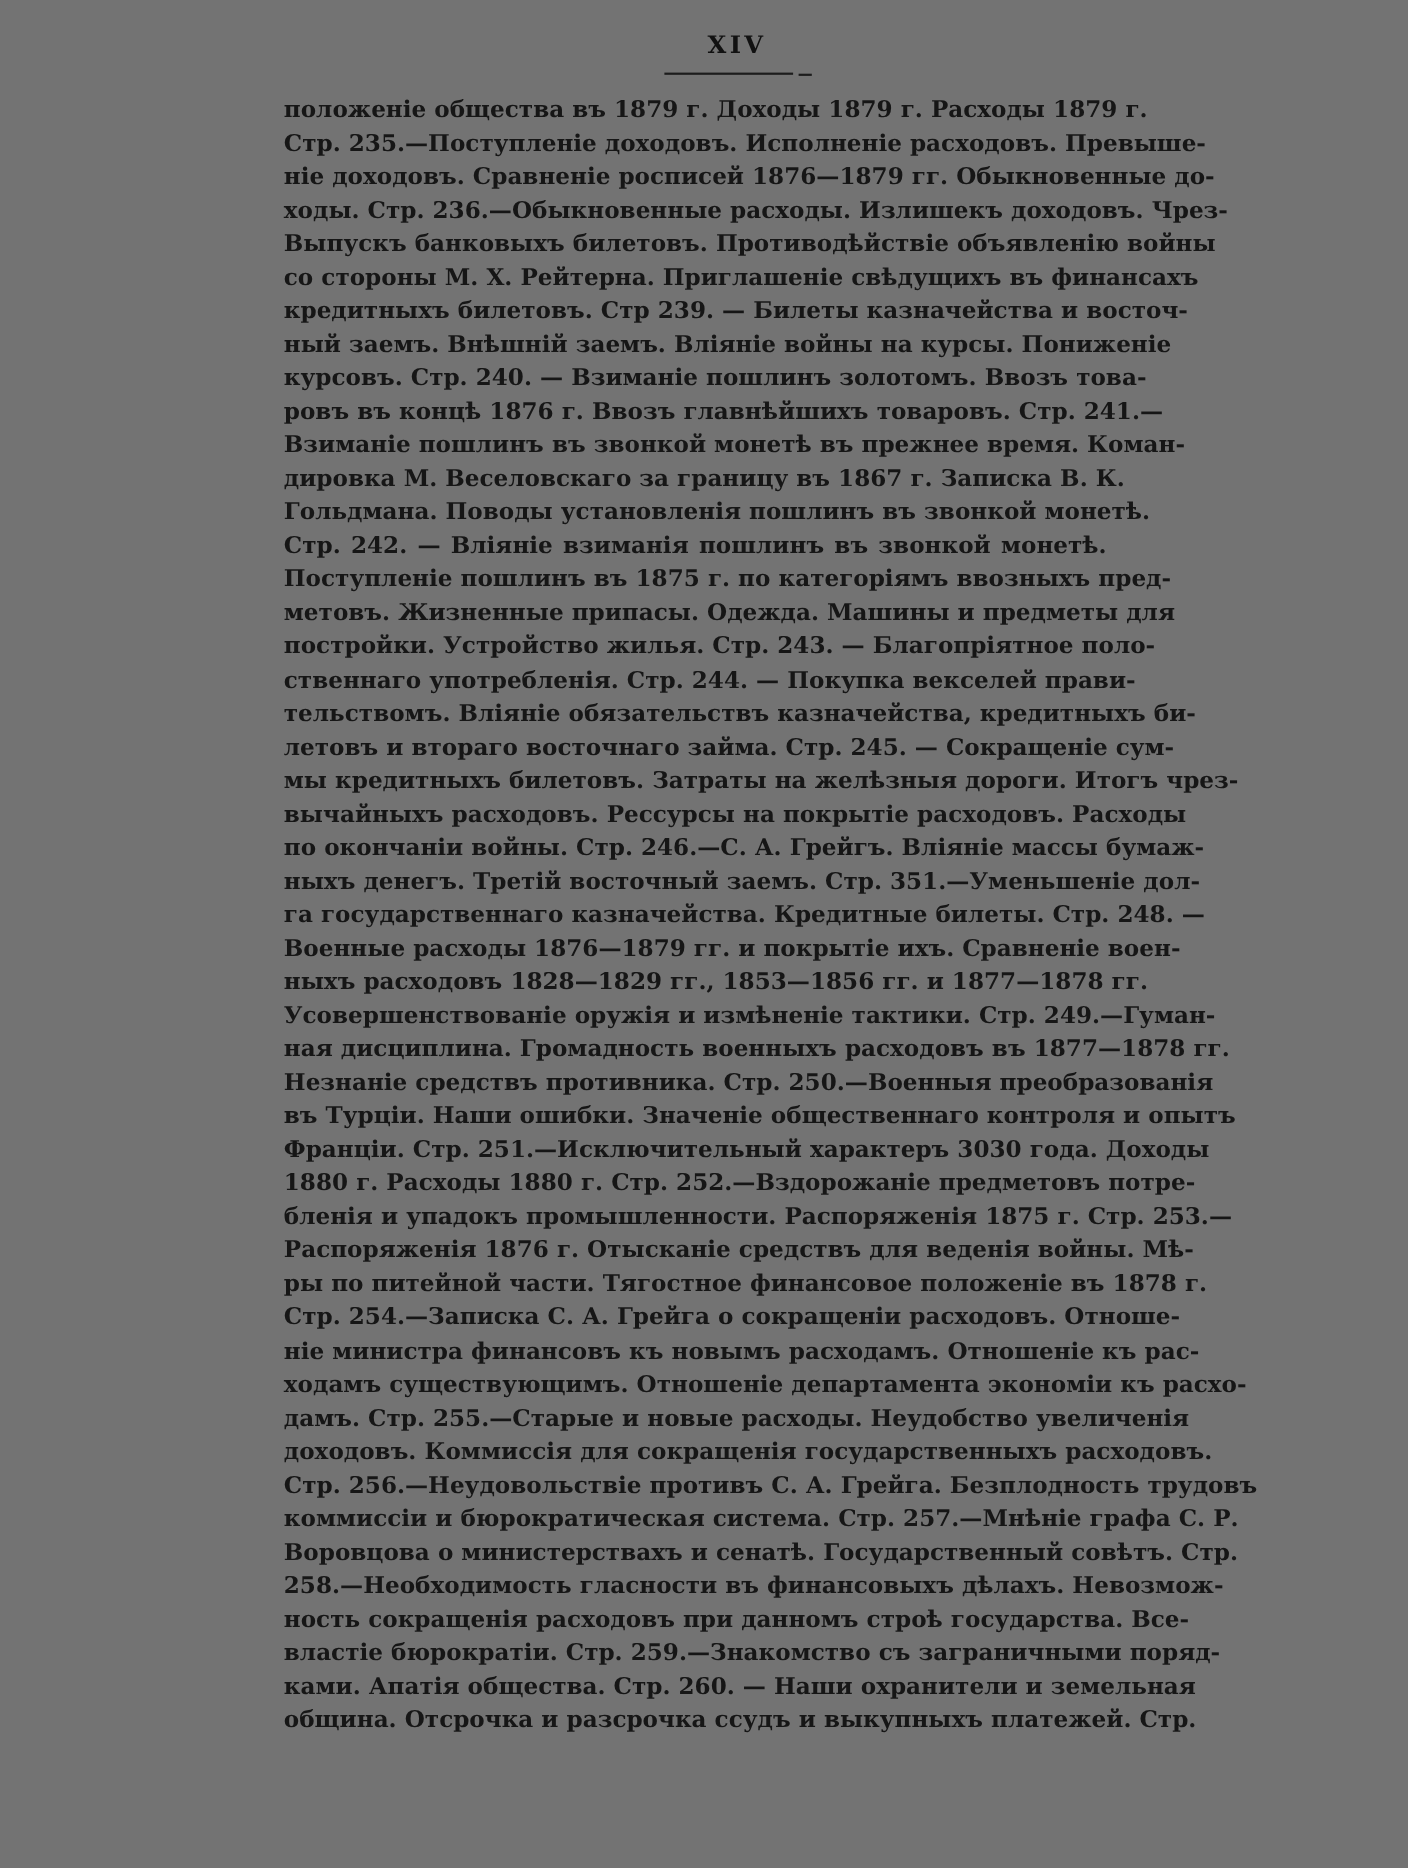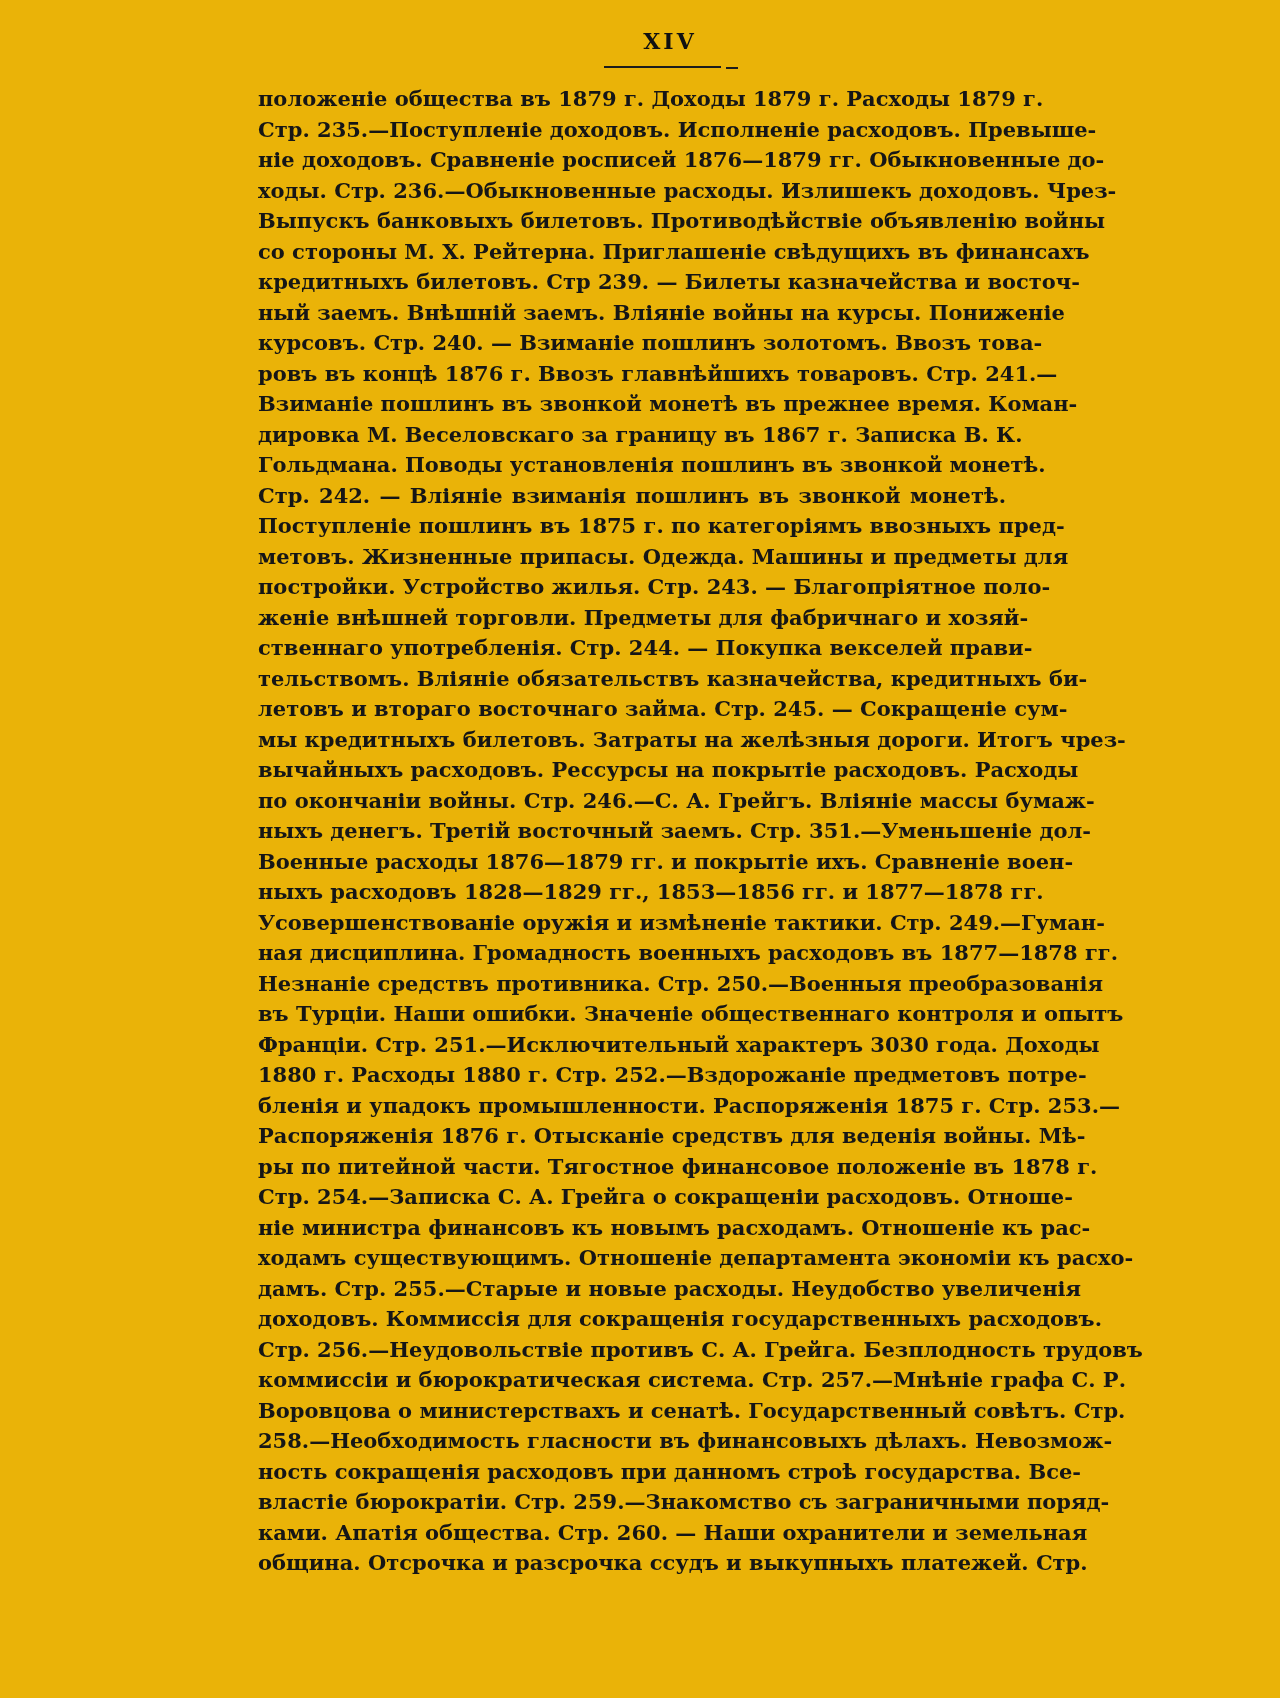--- a/index.html
+++ b/index.html
@@ -4,21 +4,21 @@
 <style>
   html, body {
     margin: 0;
     padding: 0;
     background: #ffffff;
   }
   .page {
     position: relative;
     width: 1280px;
     height: 1698px;
-    background: #eab308;
+    background: #737373;
     overflow: hidden;
     font-family: "DejaVu Serif", "Liberation Serif", serif;
     color: #161616;
   }
   .pagenum {
     position: absolute;
     top: 28px;
     left: 670px;
     transform: translateX(-50%);
     font-size: 22px;
@@ -101,36 +101,36 @@
       <div class="line">Гольдмана. Поводы установленія пошлинъ въ звонкой монетѣ.</div>
 
       <div class="line">Стр. 242. — Вліяніе взиманія пошлинъ въ звонкой монетѣ.</div>
 
       <div class="line">Поступленіе пошлинъ въ 1875 г. по категоріямъ ввозныхъ пред-</div>
 
       <div class="line">метовъ. Жизненные припасы. Одежда. Машины и предметы для</div>
 
       <div class="line">постройки. Устройство жилья. Стр. 243. — Благопріятное поло-</div>
 
-      <div class="line">женіе внѣшней торговли. Предметы для фабричнаго и хозяй-</div>
 
       <div class="line">ственнаго употребленія. Стр. 244. — Покупка векселей прави-</div>
 
       <div class="line">тельствомъ. Вліяніе обязательствъ казначейства, кредитныхъ би-</div>
 
       <div class="line">летовъ и втораго восточнаго займа. Стр. 245. — Сокращеніе сум-</div>
 
       <div class="line">мы кредитныхъ билетовъ. Затраты на желѣзныя дороги. Итогъ чрез-</div>
 
       <div class="line">вычайныхъ расходовъ. Рессурсы на покрытіе расходовъ. Расходы</div>
 
       <div class="line">по окончаніи войны. Стр. 246.—С. А. Грейгъ. Вліяніе массы бумаж-</div>
 
       <div class="line">ныхъ денегъ. Третій восточный заемъ. Стр. 351.—Уменьшеніе дол-</div>
 
+      <div class="line">га государственнаго казначейства. Кредитные билеты. Стр. 248. —</div>
 
       <div class="line">Военные расходы 1876—1879 гг. и покрытіе ихъ. Сравненіе воен-</div>
 
       <div class="line">ныхъ расходовъ 1828—1829 гг., 1853—1856 гг. и 1877—1878 гг.</div>
 
       <div class="line">Усовершенствованіе оружія и измѣненіе тактики. Стр. 249.—Гуман-</div>
 
       <div class="line">ная дисциплина. Громадность военныхъ расходовъ въ 1877—1878 гг.</div>
 
       <div class="line">Незнаніе средствъ противника. Стр. 250.—Военныя преобразованія</div>

